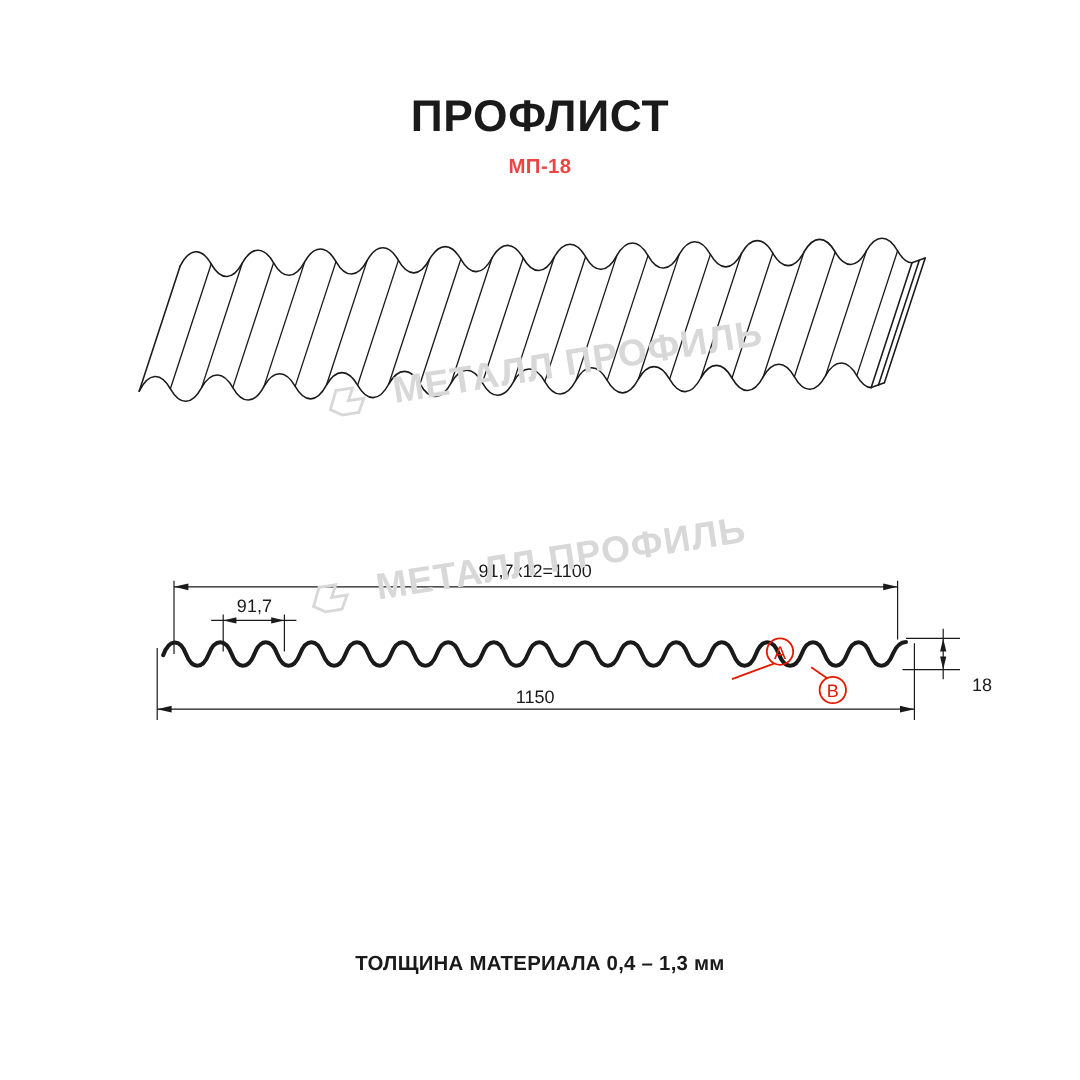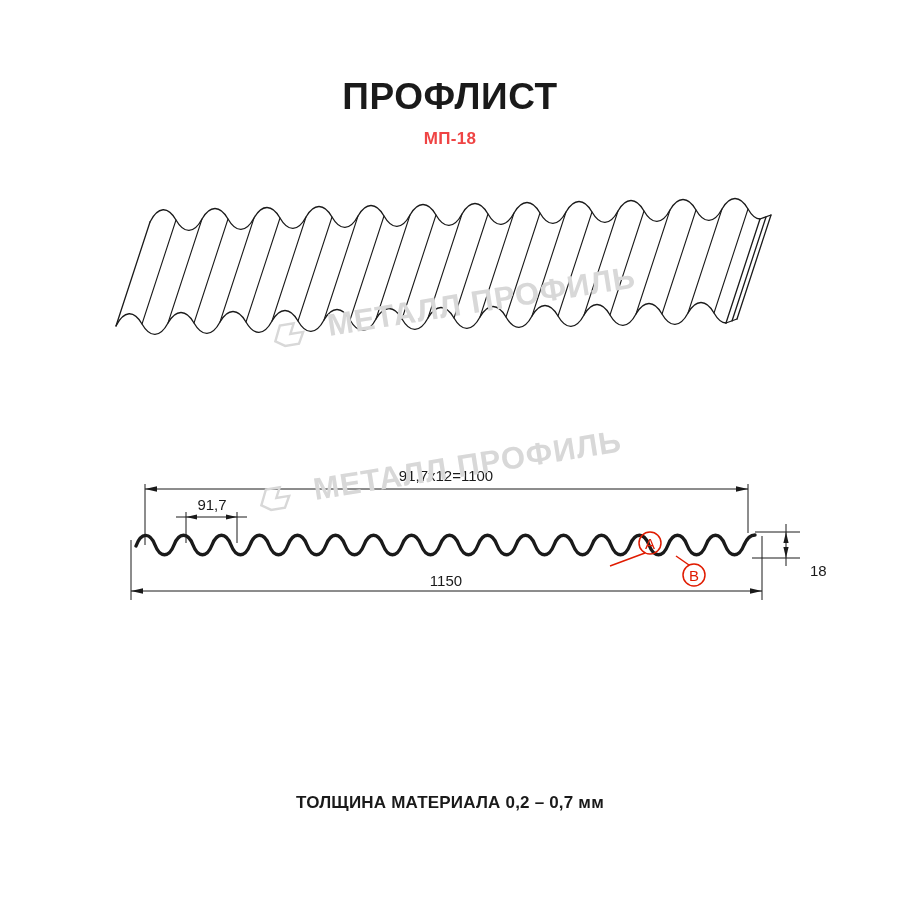--- a/index.html
+++ b/index.html
@@ -282,15 +282,15 @@
       <path d="M2,21 L9,6 L23,6 L18,16 L31,16 L25,27 L11,27 Z" fill="none" stroke="#d8d8d8" stroke-width="2.4"></path>
     </svg><span>МЕТАЛЛ ПРОФИЛЬ</span>
   </div>
 
   <div class="wm wm-2">
     <svg class="wm-logo" viewBox="0 0 46 30">
       <path d="M2,21 L9,6 L23,6 L18,16 L31,16 L25,27 L11,27 Z" fill="none" stroke="#d8d8d8" stroke-width="2.4"></path>
     </svg><span>МЕТАЛЛ ПРОФИЛЬ</span>
   </div>
 
-  <div class="footer-note">ТОЛЩИНА МАТЕРИАЛА 0,2 – 0,7 мм</div>
+  <div class="footer-note">ТОЛЩИНА МАТЕРИАЛА 0,4 – 1,3 мм</div>
 
 </div>
 
 </body></html>

